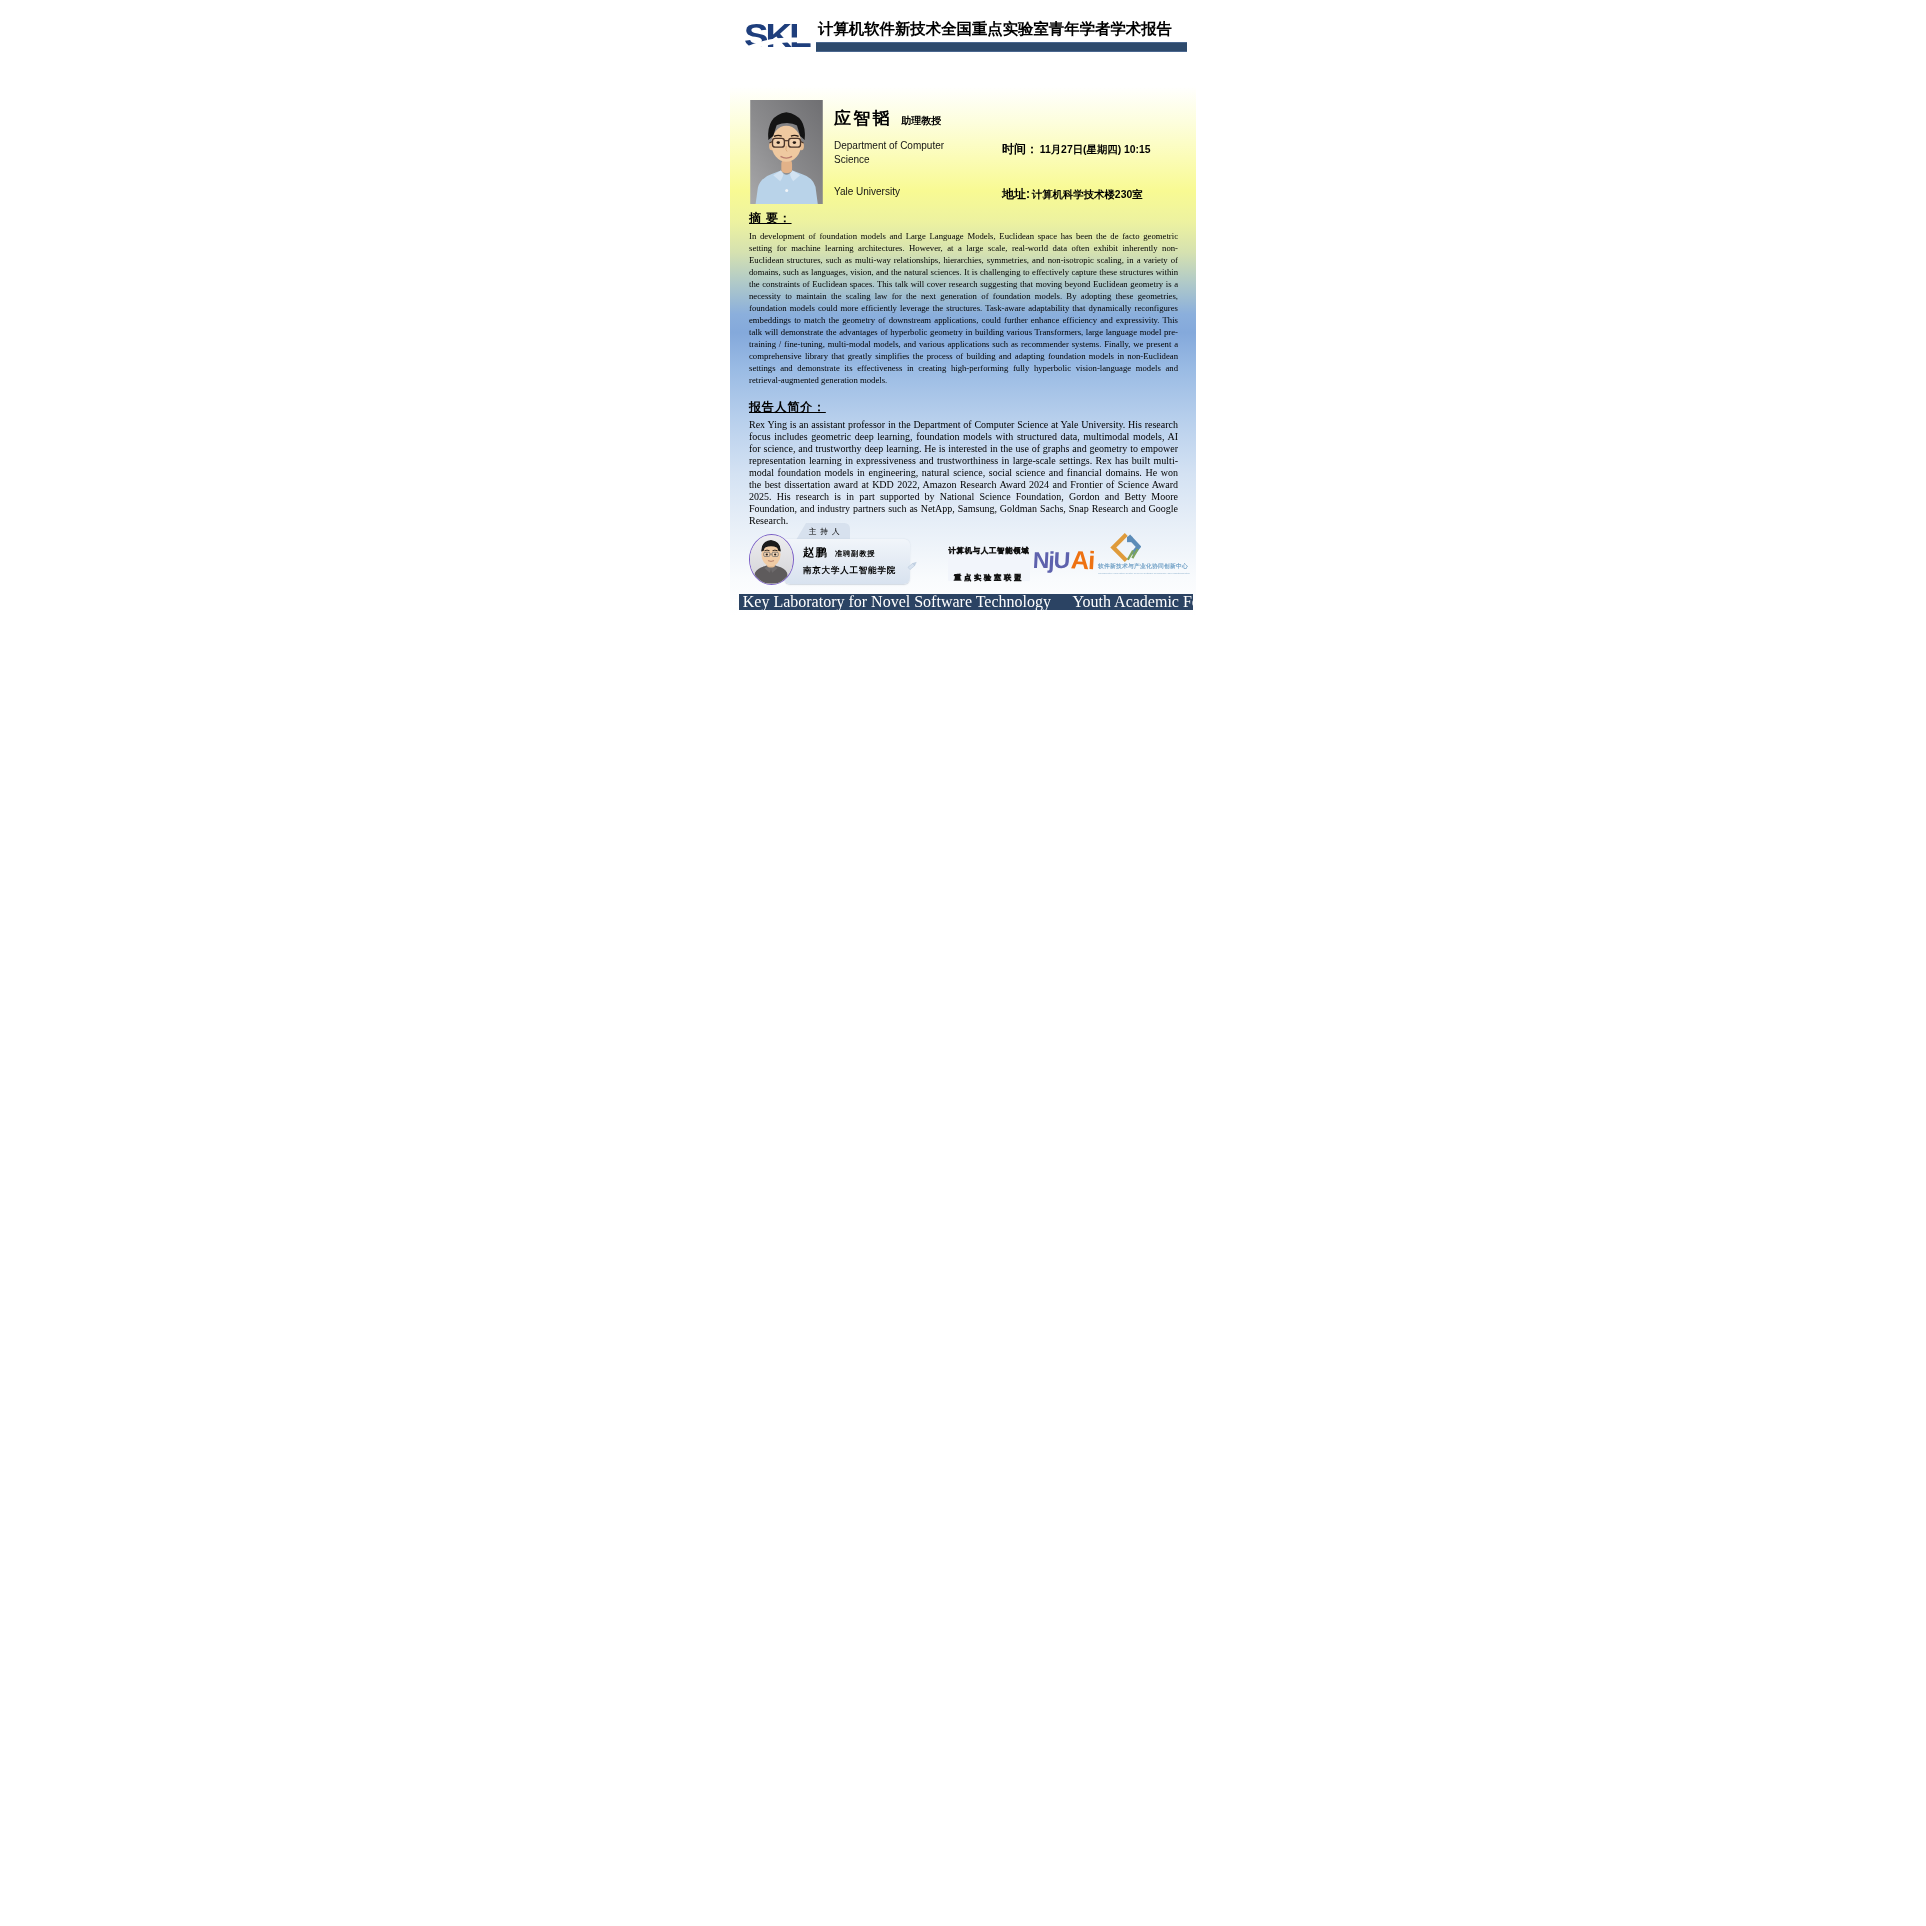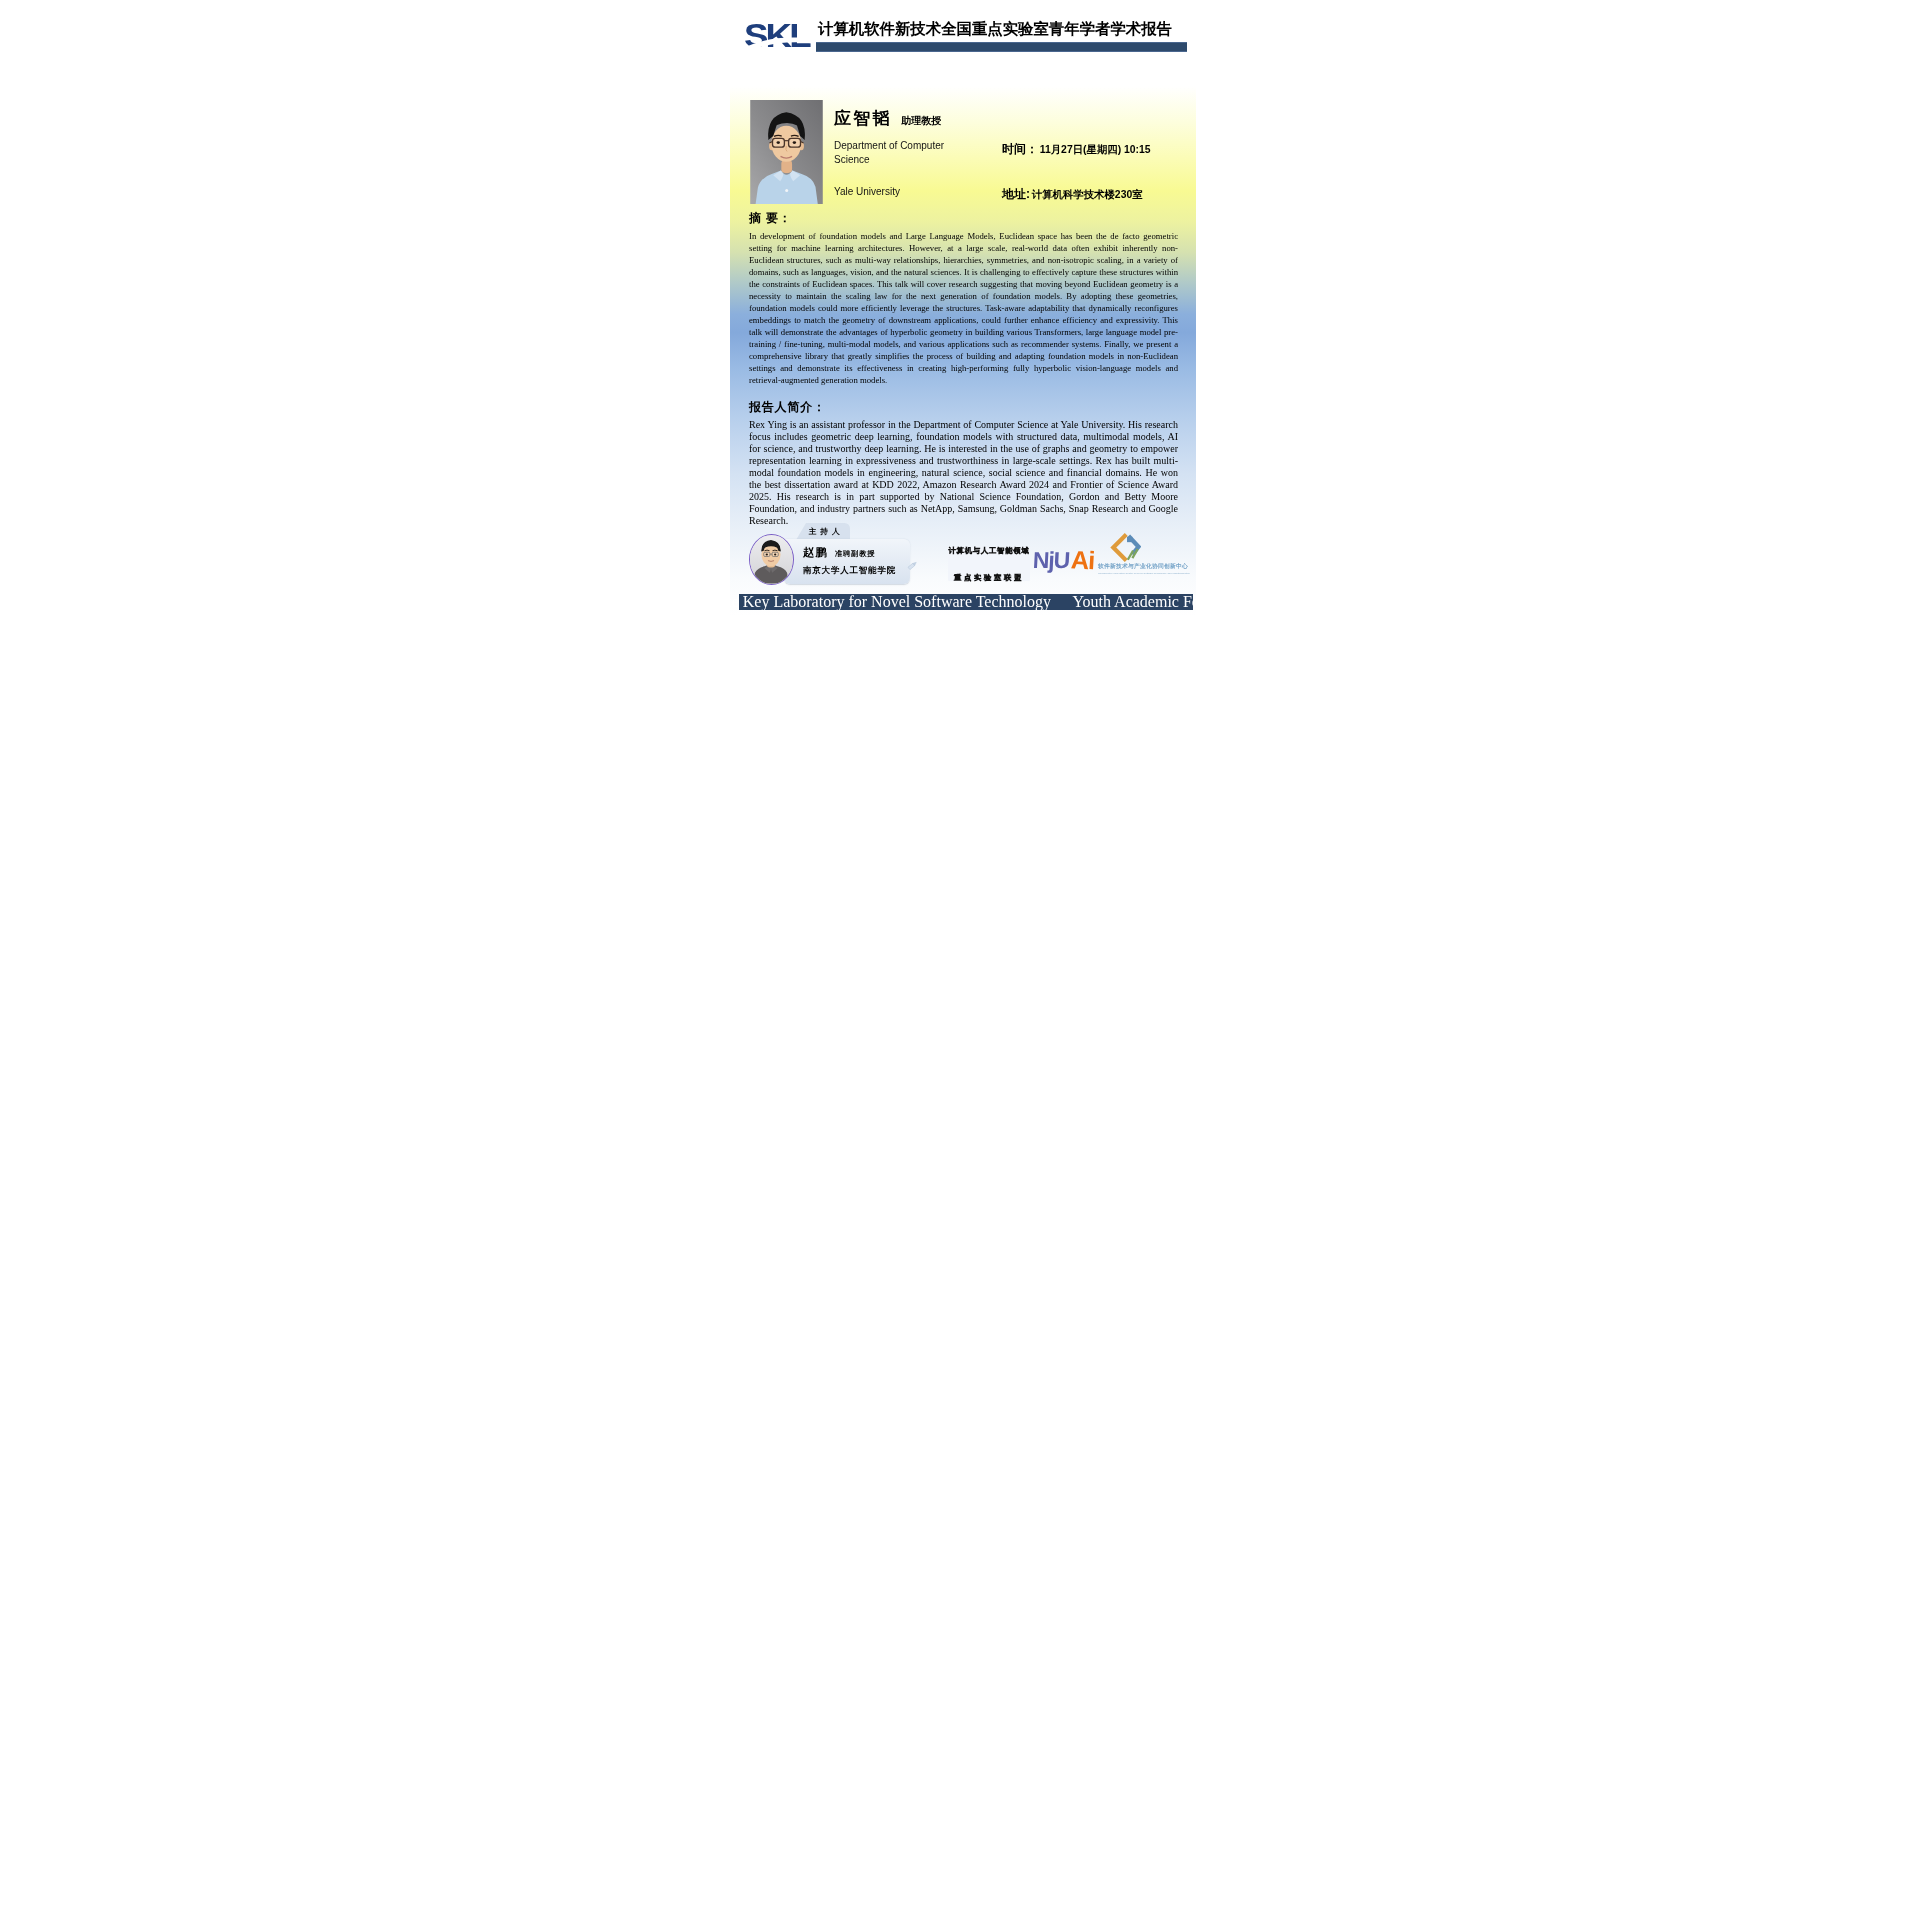--- a/index.html
+++ b/index.html
@@ -42,39 +42,39 @@
   .speaker-name{font-family:serif;font-weight:700;font-size:17px;color:#000;letter-spacing:2.3px;}
   .speaker-title{font-family:sans-serif;font-weight:600;font-size:10px;color:#000;margin-left:7.7px;}
   .dept{left:104px;top:139px;font-size:10px;line-height:14.3px;color:#151515;}
   .yale{left:104px;top:186px;font-size:10px;color:#151515;}
   .info-row{white-space:nowrap;font-weight:700;color:#000;}
   .time-row{left:272px;top:141px;}
   .venue-row{left:272px;top:186px;}
   .info-label{font-family:sans-serif;font-weight:800;font-size:12px;}
   .info-value{font-size:10.4px;font-weight:700;font-family:sans-serif;}
   
-  .sec-heading{font-family:sans-serif;font-weight:800;font-size:12px;color:#000;letter-spacing:0.8px;}
+  .sec-heading{font-family:sans-serif;font-weight:800;font-size:12px;color:#000;letter-spacing:0.8px;text-decoration:underline;}
   .abstract-heading{left:19px;top:210px;}
   .abstract-body{
     left:19px;top:230px;width:429px;text-align:justify;
     font-family:"Liberation Serif", serif;font-size:8.7px;line-height:12px;color:#000;
   }
   .bio-heading{left:19px;top:399px;}
   .bio-body{
     left:19px;top:419px;width:429px;text-align:justify;
     font-family:"Liberation Serif", serif;font-size:10px;line-height:12px;color:#000;
   }
   
   .host-tab{
     left:66px;top:523px;width:54px;height:17px;background:#d7e1ee;
     clip-path:polygon(10px 0, 100% 0, 100% 100%, 0 100%);
     border-radius:0 5.4px 0 0;
     display:flex;align-items:center;justify-content:center;
   }
-  .host-tab-label{font-family:sans-serif;font-weight:700;font-size:7.7px;letter-spacing:3.9px;color:#000;padding-left:6.2px;}
+  .host-tab-label{font-family:sans-serif;font-weight:400;font-size:7.7px;letter-spacing:3.9px;color:#000;padding-left:6.2px;}
   .host-card{
     left:54px;top:539px;width:126px;height:45px;
     background:linear-gradient(180deg,#f1f5fa,#d8e2ef);
     border-radius:2.3px 6.2px 6.2px 6.2px;
     box-shadow:0 0.4px 1.2px rgba(90,110,140,0.25);
   }
   .host-photo{
     left:19px;top:534px;width:45px;height:51px;border-radius:50%;
     border:1.2px solid #7a5ec6;overflow:hidden;background:#e8e8ea;box-sizing:border-box;
   }

